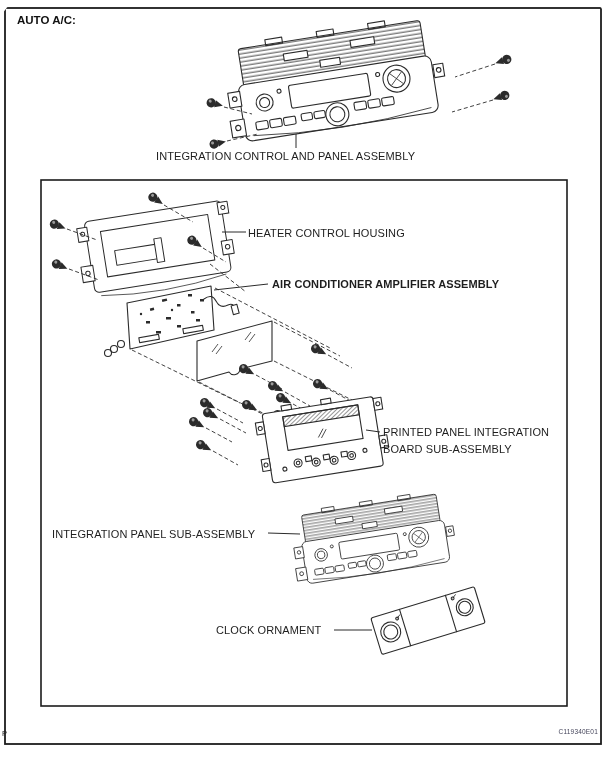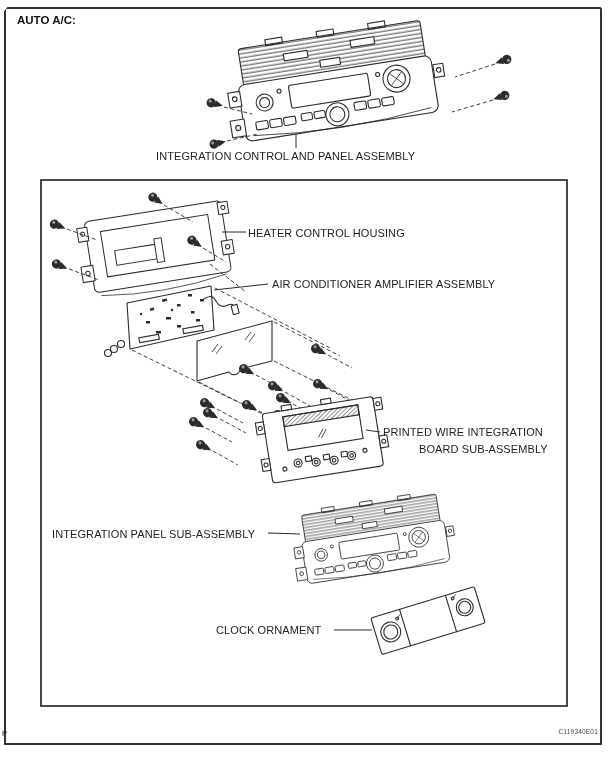--- a/index.html
+++ b/index.html
@@ -247,25 +247,25 @@
     </g>
     <line class="leader" x1="334" y1="630" x2="372" y2="630"></line>
   </svg>
 
   <div class="title">AUTO A/C:</div>
 
   <div class="lbl" style="left:248px;top:225px;">HEATER CONTROL HOUSING</div>
 
   <div class="lbl" style="left:156px;top:148px;">INTEGRATION CONTROL AND PANEL ASSEMBLY</div>
 
-  <div class="lbl" style="left:272px;top:276px;">AIR CONDITIONER AMPLIFIER ASSEMBLY</div>
+  <div class="lbl" style="left:272px;top:276px;font-weight:bold;">AIR CONDITIONER AMPLIFIER ASSEMBLY</div>
 
   <div class="lbl" style="left:383px;top:424px;">
-    <span style="display:block;">PRINTED WIRE INTEGRATION</span>
-    <span style="display:block;margin-left:36px;">BOARD SUB-ASSEMBLY</span>
+    <span style="display:block;">PRINTED PANEL INTEGRATION</span>
+    <span style="display:block;">BOARD SUB-ASSEMBLY</span>
   </div>
 
   <div class="lbl" style="left:52px;top:526px;text-align:center;">INTEGRATION PANEL SUB-ASSEMBLY</div>
 
   <div class="lbl" style="left:216px;top:622px;">CLOCK ORNAMENT</div>
 
   <div class="figcode">C119340E01</div>
   <div class="pagemark">P</div>
 </div>
 

